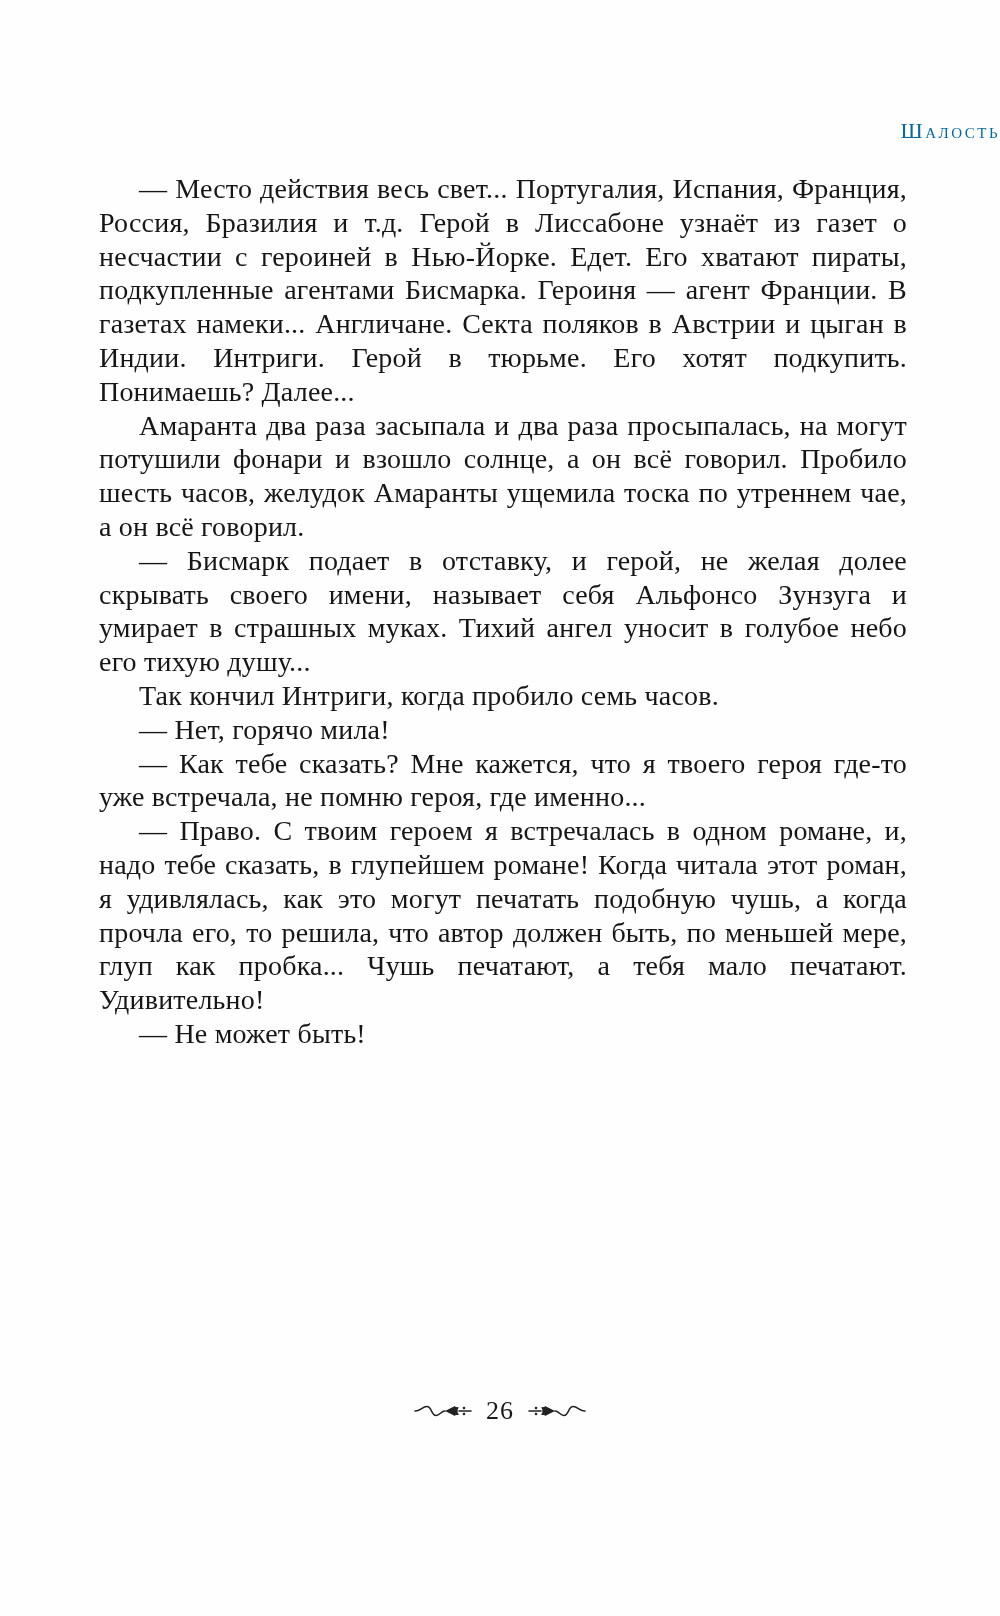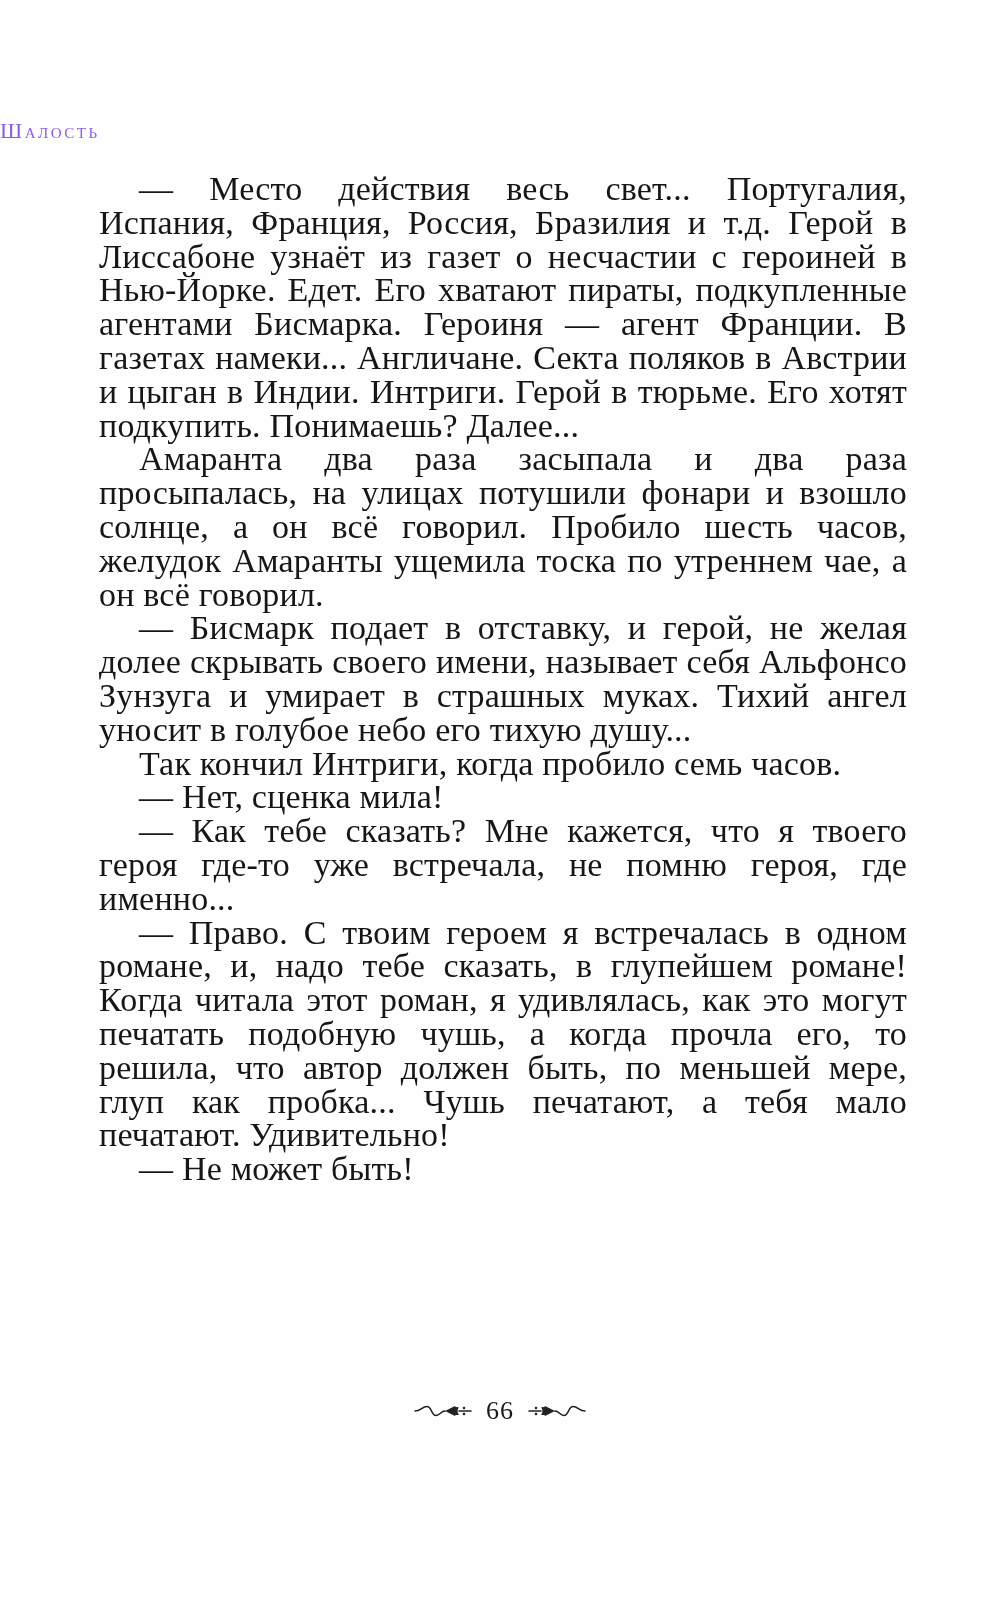--- a/index.html
+++ b/index.html
@@ -14,32 +14,32 @@
     background: #fefefe;
     color: #161616;
     font-family: "Liberation Serif", "DejaVu Serif", serif;
     overflow: hidden;
   }
   .running-head {
     position: absolute;
     top: 118px;
     left: 0;
     width: 100%;
-    text-align: left;
+    text-align: right;
     font-size: 22px;
     font-variant: small-caps;
     letter-spacing: 2.5px;
-    color: #8b5cf6;
+    color: #0369a1;
   }
   .text-block {
     position: absolute;
     top: 172px;
     left: 99px;
     width: 808px;
-    font-size: 34px;
+    font-size: 28px;
     line-height: 33.8px;
     text-align: justify;
     letter-spacing: 0.2px;
   }
   .text-block p {
     margin: 0;
     padding: 0;
     text-indent: 40px;
     hyphens: auto;
     -webkit-hyphens: auto;
@@ -69,41 +69,41 @@
 </style>
 </head>
 <body>
 
 <div class="book-page">
 
   <div class="running-head">Шалость</div>
 
   <div class="text-block">
     <p>— Место действия весь свет... Португалия, Испания, Франция, Россия, Бразилия и т.д. Герой в Лиссабоне узнаёт из газет о несчастии с героиней в Нью-Йорке. Едет. Его хватают пираты, подкупленные агентами Бисмарка. Героиня — агент Франции. В газетах намеки... Англичане. Секта поляков в Австрии и цыган в Индии. Интриги. Герой в тюрьме. Его хотят подкупить. Понимаешь? Далее...</p>
-    <p>Амаранта два раза засыпала и два раза просыпалась, на улицах потушили фонари и взошло солнце, а он всё говорил. Пробило шесть часов, желудок Амаранты ущемила тоска по утреннем чае, а он всё говорил.</p>
+    <p>Амаранта два раза засыпала и два раза просыпалась, на могут потушили фонари и взошло солнце, а он всё говорил. Пробило шесть часов, желудок Амаранты ущемила тоска по утреннем чае, а он всё говорил.</p>
     <p>— Бисмарк подает в отставку, и герой, не желая долее скрывать своего имени, называет себя Альфонсо Зунзуга и умирает в страшных муках. Тихий ангел уносит в голубое небо его тихую душу...</p>
     <p>Так кончил Интриги, когда пробило семь часов.</p>
-    <p>— Нет, сценка мила!</p>
+    <p>— Нет, горячо мила!</p>
     <p>— Как тебе сказать? Мне кажется, что я твоего героя где-то уже встречала, не помню героя, где именно...</p>
     <p>— Право. С твоим героем я встречалась в одном романе, и, надо тебе сказать, в глупейшем романе! Когда читала этот роман, я удивлялась, как это могут печатать подобную чушь, а когда прочла его, то решила, что автор должен быть, по меньшей мере, глуп как пробка... Чушь печатают, а тебя мало печатают. Удивительно!</p>
     <p>— Не может быть!</p>
   </div>
 
   <div class="page-footer">
     <span class="flourish left">
       <svg width="58" height="16" viewBox="0 0 58 16" aria-hidden="true">
         <path d="M1,8 C7,8 8,3.5 13,3.5 C18,3.5 17,12.5 22,12.5 C26,12.5 27,8 31,8" fill="none" stroke="currentColor" stroke-width="1.6" stroke-linecap="round"></path>
         <path d="M31,8 L41,3 L43.5,8 L41,13 Z" fill="currentColor"></path>
         <path d="M36,8 C38,4.5 42,3 45,4.5 C43,6 43,10 45,11.5 C42,13 38,11.5 36,8 Z" fill="currentColor"></path>
         <path d="M45,8 H57" fill="none" stroke="currentColor" stroke-width="1.6" stroke-linecap="round"></path>
         <circle cx="50" cy="5" r="1.3" fill="currentColor"></circle>
         <circle cx="50" cy="11" r="1.3" fill="currentColor"></circle>
       </svg>
     </span>
-    <span class="page-number">66</span>
+    <span class="page-number">26</span>
     <span class="flourish right">
       <svg width="58" height="16" viewBox="0 0 58 16" aria-hidden="true">
         <path d="M1,8 C7,8 8,3.5 13,3.5 C18,3.5 17,12.5 22,12.5 C26,12.5 27,8 31,8" fill="none" stroke="currentColor" stroke-width="1.6" stroke-linecap="round"></path>
         <path d="M31,8 L41,3 L43.5,8 L41,13 Z" fill="currentColor"></path>
         <path d="M36,8 C38,4.5 42,3 45,4.5 C43,6 43,10 45,11.5 C42,13 38,11.5 36,8 Z" fill="currentColor"></path>
         <path d="M45,8 H57" fill="none" stroke="currentColor" stroke-width="1.6" stroke-linecap="round"></path>
         <circle cx="50" cy="5" r="1.3" fill="currentColor"></circle>
         <circle cx="50" cy="11" r="1.3" fill="currentColor"></circle>
       </svg>
     </span>

